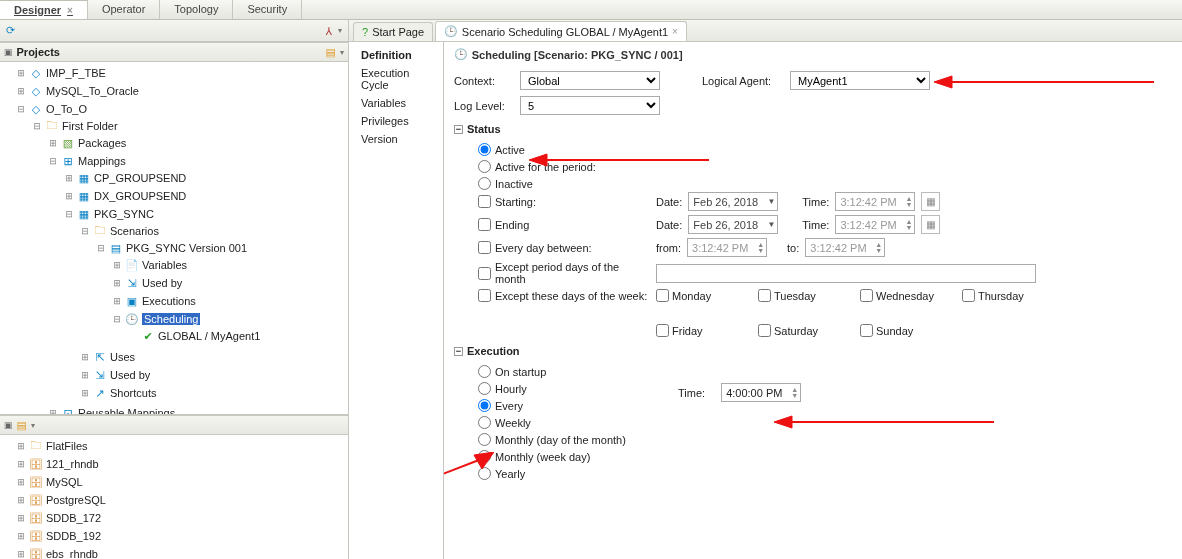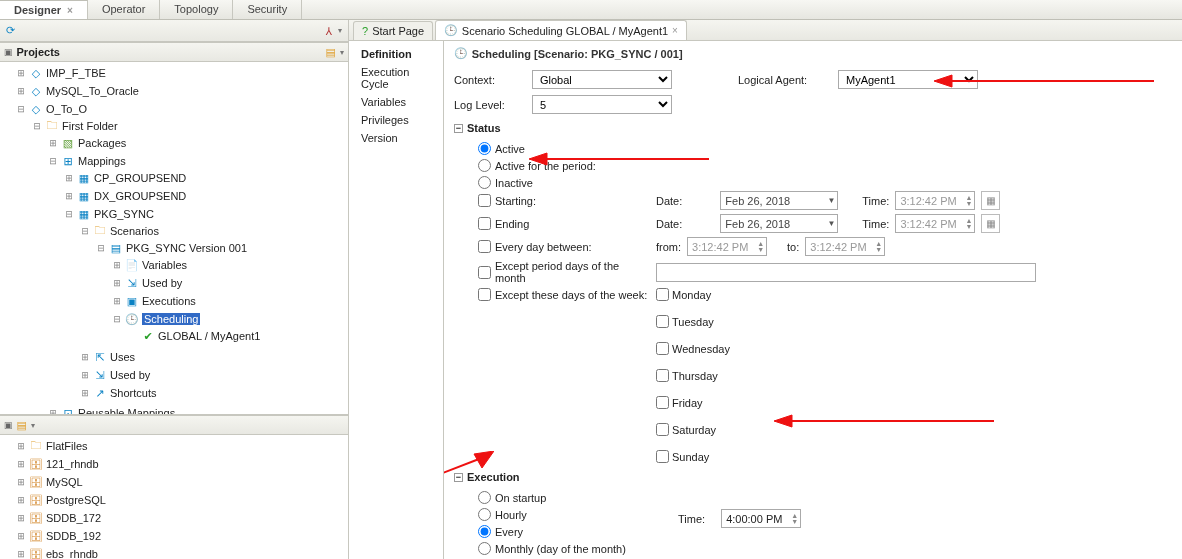--- a/index.html
+++ b/index.html
@@ -1,21 +1,21 @@
 <!DOCTYPE html>
 <html><head>
 <meta charset="utf-8">
 <style>
   * { box-sizing: border-box; margin: 0; padding: 0; font-family: Tahoma, Arial, sans-serif; font-size: 11px; }
   body { background: #fff; color: #222; width: 1182px; height: 559px; overflow: hidden; }
 
   
   .top-tabs { display: flex; height: 20px; background: linear-gradient(#f7f7f3,#e6e6e0); border-bottom: 1px solid #bfbfb6; }
   .top-tab { padding: 3px 14px; border-right: 1px solid #c7c7bf; color: #444; cursor: pointer; }
-  .top-tab.active { background: #fff; font-weight: bold; border-top: 1px solid #bfbfb6; }
+  .top-tab.active { background: #fff; font-weight: bold; border-top: 1px solid #bfbfb6; text-decoration: underline; }
   .top-tab .x { margin-left: 6px; color: #999; font-size: 10px; }
 
   .app { display: flex; height: 539px; }
   .left { width: 349px; border-right: 1px solid #c7c7bf; display: flex; flex-direction: column; }
   .right { flex: 1; display: flex; flex-direction: column; }
 
   .icon-bar { height: 22px; background: linear-gradient(#f5f5f0,#e8e8e2); border-bottom: 1px solid #c7c7bf; display: flex; align-items: center; padding: 0 6px; gap: 6px; }
   .spacer { flex: 1; }
 
   .panel-title { height: 20px; background: linear-gradient(#f5f5f0,#e8e8e2); border-top: 1px solid #c7c7bf; border-bottom: 1px solid #c7c7bf; display: flex; align-items: center; padding: 0 4px; gap: 4px; }
@@ -39,38 +39,38 @@
   .ctab.active { background: #fff; }
   .ctab .x { color: #999; font-size: 10px; }
 
   .content { flex: 1; display: flex; }
   .side-nav { width: 95px; border-right: 1px solid #c7c7bf; padding: 4px 0; }
   .side-nav div { padding: 3px 12px; cursor: pointer; }
   .side-nav div.active { font-weight: bold; }
 
   .form { flex: 1; padding: 6px 10px; overflow: auto; position: relative; }
   .form-title { font-weight: bold; color: #333; margin-bottom: 10px; display: flex; align-items: center; gap: 4px; }
-  .row { display: flex; align-items: center; margin-bottom: 6px; gap: 18px; }
+  .row { display: flex; align-items: center; margin-bottom: 6px; gap: 6px; }
   .lbl { width: 60px; }
   .lbl-wide { width: 82px; }
   select, input[type=text] { border: 1px solid #aaa; background: #fff; height: 19px; padding: 0 3px; font-size: 11px; }
   select { width: 140px; }
   .section-head { font-weight: bold; margin: 8px 0 6px 0; display: flex; align-items: center; gap: 4px; }
   .section-head .minus { border: 1px solid #999; width: 9px; height: 9px; display: inline-flex; align-items: center; justify-content: center; font-size: 9px; line-height: 1; }
   .opts { margin-left: 24px; }
   .opts label { display: flex; align-items: center; gap: 4px; padding: 2px 0; cursor: pointer; }
   .fieldrow { display: flex; align-items: center; margin-bottom: 4px; margin-left: 24px; gap: 6px; }
   .ck { display: flex; align-items: center; gap: 4px; width: 172px; }
-  .date-in { width: 118px; border: 1px solid #aaa; height: 19px; display: inline-flex; align-items: center; padding: 0 4px; color: #444; position: relative; margin-left: 32px; }
+  .date-in { width: 90px; border: 1px solid #aaa; height: 19px; display: inline-flex; align-items: center; padding: 0 4px; color: #444; position: relative; }
   .date-in .dd { position: absolute; right: 2px; font-size: 8px; color: #555; }
   .time-in { width: 80px; border: 1px solid #aaa; height: 19px; display: inline-flex; align-items: center; padding: 0 4px; color: #999; position: relative; }
   .time-in .sp { position: absolute; right: 2px; font-size: 7px; color: #888; line-height: 6px; }
   .time-in.active { color: #222; margin-left: 13px; }
   .cal { width: 19px; height: 19px; border: 1px solid #bbb; display: inline-flex; align-items: center; justify-content: center; color: #888; font-size: 10px; }
-  .days { display: flex; flex-wrap: wrap; gap: 14px; width: 420px; flex-direction: column; }
+  .days { display: flex; flex-wrap: wrap; gap: 22px; width: 420px; }
   .days label { display: flex; align-items: center; gap: 3px; width: 80px; }
   input[type=radio], input[type=checkbox] { margin: 0; }
 
   
   .arrow { position: absolute; pointer-events: none; }
   .arrow line, .arrow polygon { stroke: #e11; fill: #e11; }
 
   
   .ic-folder { color:#e0a030; }
   .ic-db { color:#d08020; }
@@ -498,25 +498,25 @@
             <label>
                 <input type="radio" name="ex" style="">
                 <span>Hourly</span>
               </label>
             <label>
                 <input type="radio" name="ex" checked="" style="">
                 <span>Every</span>
               </label>
             <label>
                 <input type="radio" name="ex" style="">
+                <span>Weekly</span>
+              </label>
+            <label>
+                <input type="radio" name="ex" style="">
                 <span>Monthly (day of the month)</span>
-              </label>
-            <label>
-                <input type="radio" name="ex" style="">
-                <span>Weekly</span>
               </label>
             <label>
                 <input type="radio" name="ex" style="">
                 <span>Monthly (week day)</span>
               </label>
             <label>
                 <input type="radio" name="ex" style="">
                 <span>Yearly</span>
               </label>
           </div>

